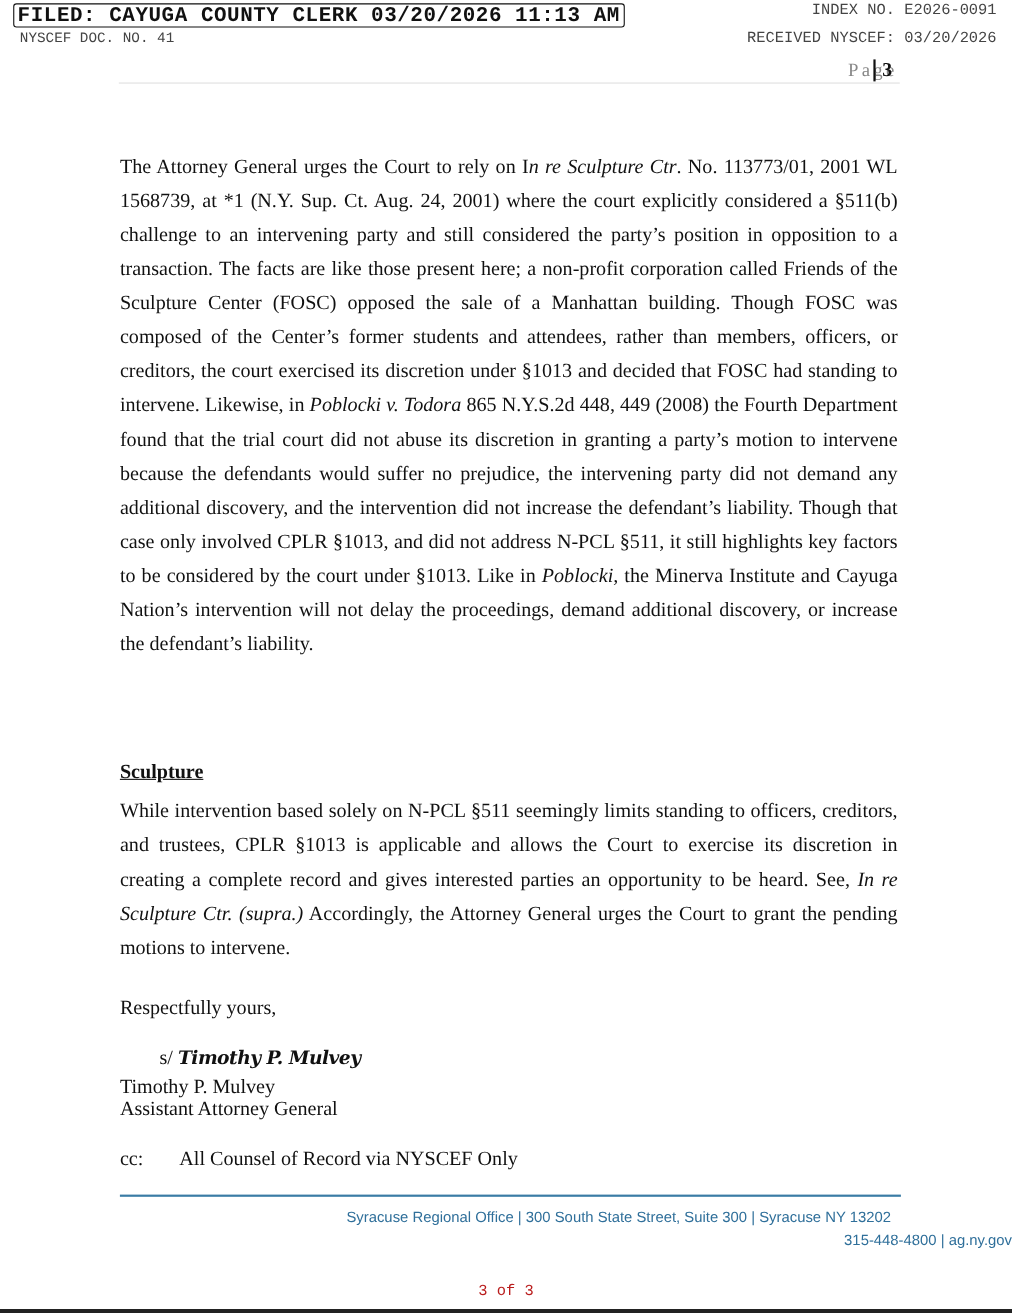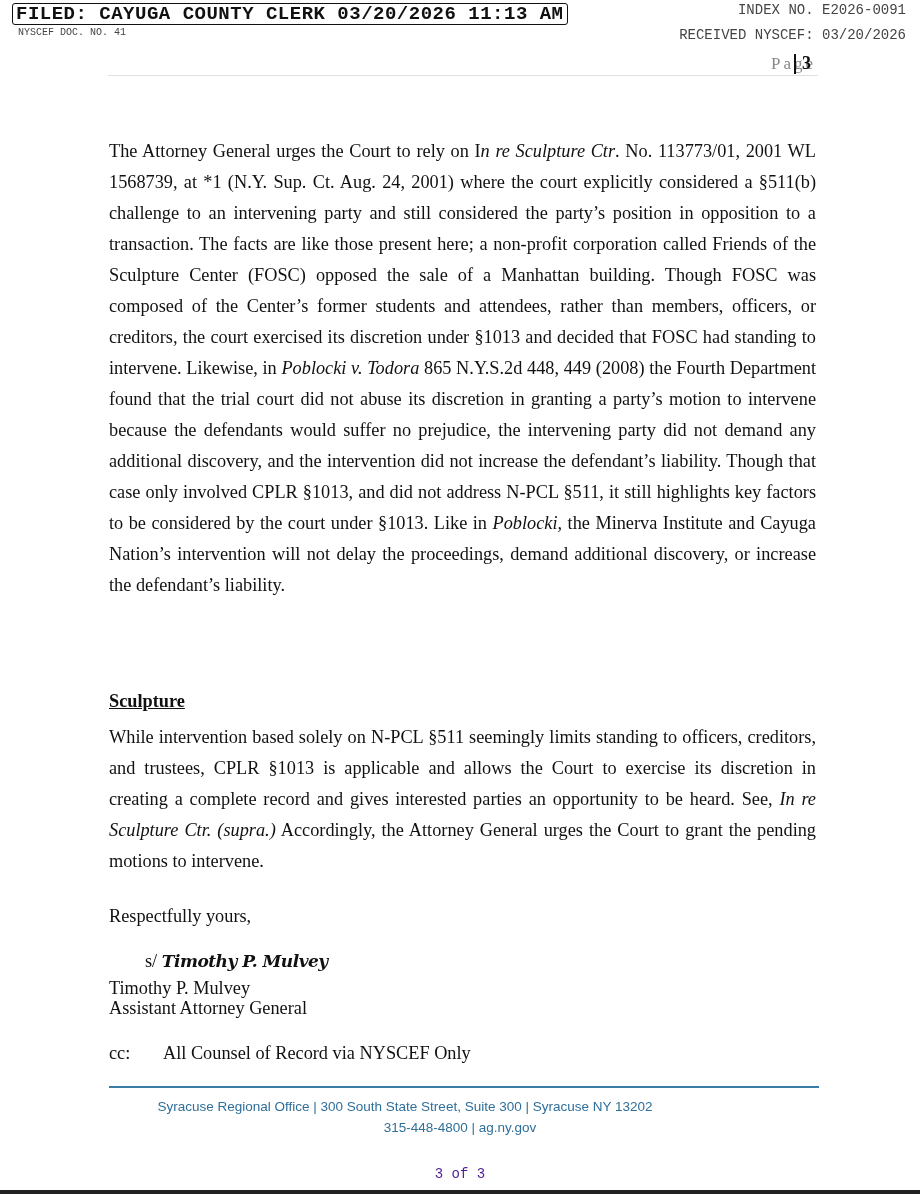--- a/index.html
+++ b/index.html
@@ -8,21 +8,21 @@
   .serif { font-family: "Liberation Serif", "DejaVu Serif", serif; }
   .sans { font-family: "Liberation Sans", "DejaVu Sans", sans-serif; }
 
   .filed-stamp {
     position: absolute; left: 12px; top: 3px;
     border: 1.5px solid #111; border-radius: 3px;
     padding: 0 3px; font-size: 19px; font-weight: bold; letter-spacing: 0.5px;
     line-height: 20px; white-space: nowrap;
   }
   .index-no { position: absolute; right: 14px; top: 2px; font-size: 14px; color: #444; }
-  .doc-no { position: absolute; left: 18px; top: 27px; font-size: 10px; color: #444; }
+  .doc-no { position: absolute; left: 18px; top: 27px; font-size: 13px; color: #444; }
   .received { position: absolute; right: 14px; top: 27px; font-size: 14px; color: #444; }
 
   .page-label { position: absolute; right: 104px; top: 54px; font-size: 17px; color: #888; letter-spacing: 3px; }
   .page-sep { position: absolute; left: 794px; top: 54px; width: 2px; height: 20px; background: #111; }
   .page-num { position: absolute; left: 802px; top: 53px; font-size: 18px; font-weight: bold; color: #111; }
   .header-rule { position: absolute; left: 108px; top: 75px; width: 710px; height: 1px; background: #e0e0e0; }
 
   .body-text {
     position: absolute; left: 109px; width: 707px;
     font-size: 18.3px; line-height: 31px; text-align: justify; color: #111;
@@ -32,23 +32,23 @@
   .para2 { top: 722px; }
   .closing { position: absolute; left: 109px; top: 906px; font-size: 18.3px; }
   .sig-line { position: absolute; left: 109px; top: 951px; font-size: 18.3px; margin-left: 36px; }
   .sig-script { font-family: "DejaVu Serif", serif; font-style: italic; font-weight: bold; font-size: 17px; letter-spacing: -0.5px; }
   .signer-name { position: absolute; left: 109px; top: 978px; font-size: 18.3px; }
   .signer-title { position: absolute; left: 109px; top: 998px; font-size: 18.3px; }
   .cc-label { position: absolute; left: 109px; top: 1043px; font-size: 18.3px; }
   .cc-text { position: absolute; left: 163px; top: 1043px; font-size: 18.3px; }
 
   .footer-rule { position: absolute; left: 109px; top: 1086px; width: 710px; height: 1.5px; background: #3a7ca5; }
-  .footer-line1 { position: absolute; left: 0; width: 810px; top: 1099px; text-align: center; font-size: 13.5px; color: #2f6f9a; }
-  .footer-line2 { position: absolute; left: 0; width: 920px; top: 1120px; text-align: center; font-size: 13.5px; color: #2f6f9a; }
-  .page-of { position: absolute; left: 0; width: 920px; top: 1166px; text-align: center; font-size: 14px; color: #4c1d95; }
+  .footer-line1 { position: absolute; left: 0; width: 810px; top: 1099px; text-align: right; font-size: 13.5px; color: #2f6f9a; }
+  .footer-line2 { position: absolute; left: 0; width: 920px; top: 1120px; text-align: right; font-size: 13.5px; color: #2f6f9a; }
+  .page-of { position: absolute; left: 0; width: 920px; top: 1166px; text-align: center; font-size: 14px; color: #b91c1c; }
   .bottom-bar { position: absolute; left: 0; top: 1190px; width: 920px; height: 4px; background: #222; }
 </style>
 </head>
 <body>
 
 <div class="filed-stamp mono">FILED: CAYUGA COUNTY CLERK 03/20/2026 11:13 AM</div>
 <div class="index-no mono">INDEX NO. E2026-0091</div>
 <div class="doc-no mono">NYSCEF DOC. NO. 41</div>
 <div class="received mono">RECEIVED NYSCEF: 03/20/2026</div>
 

